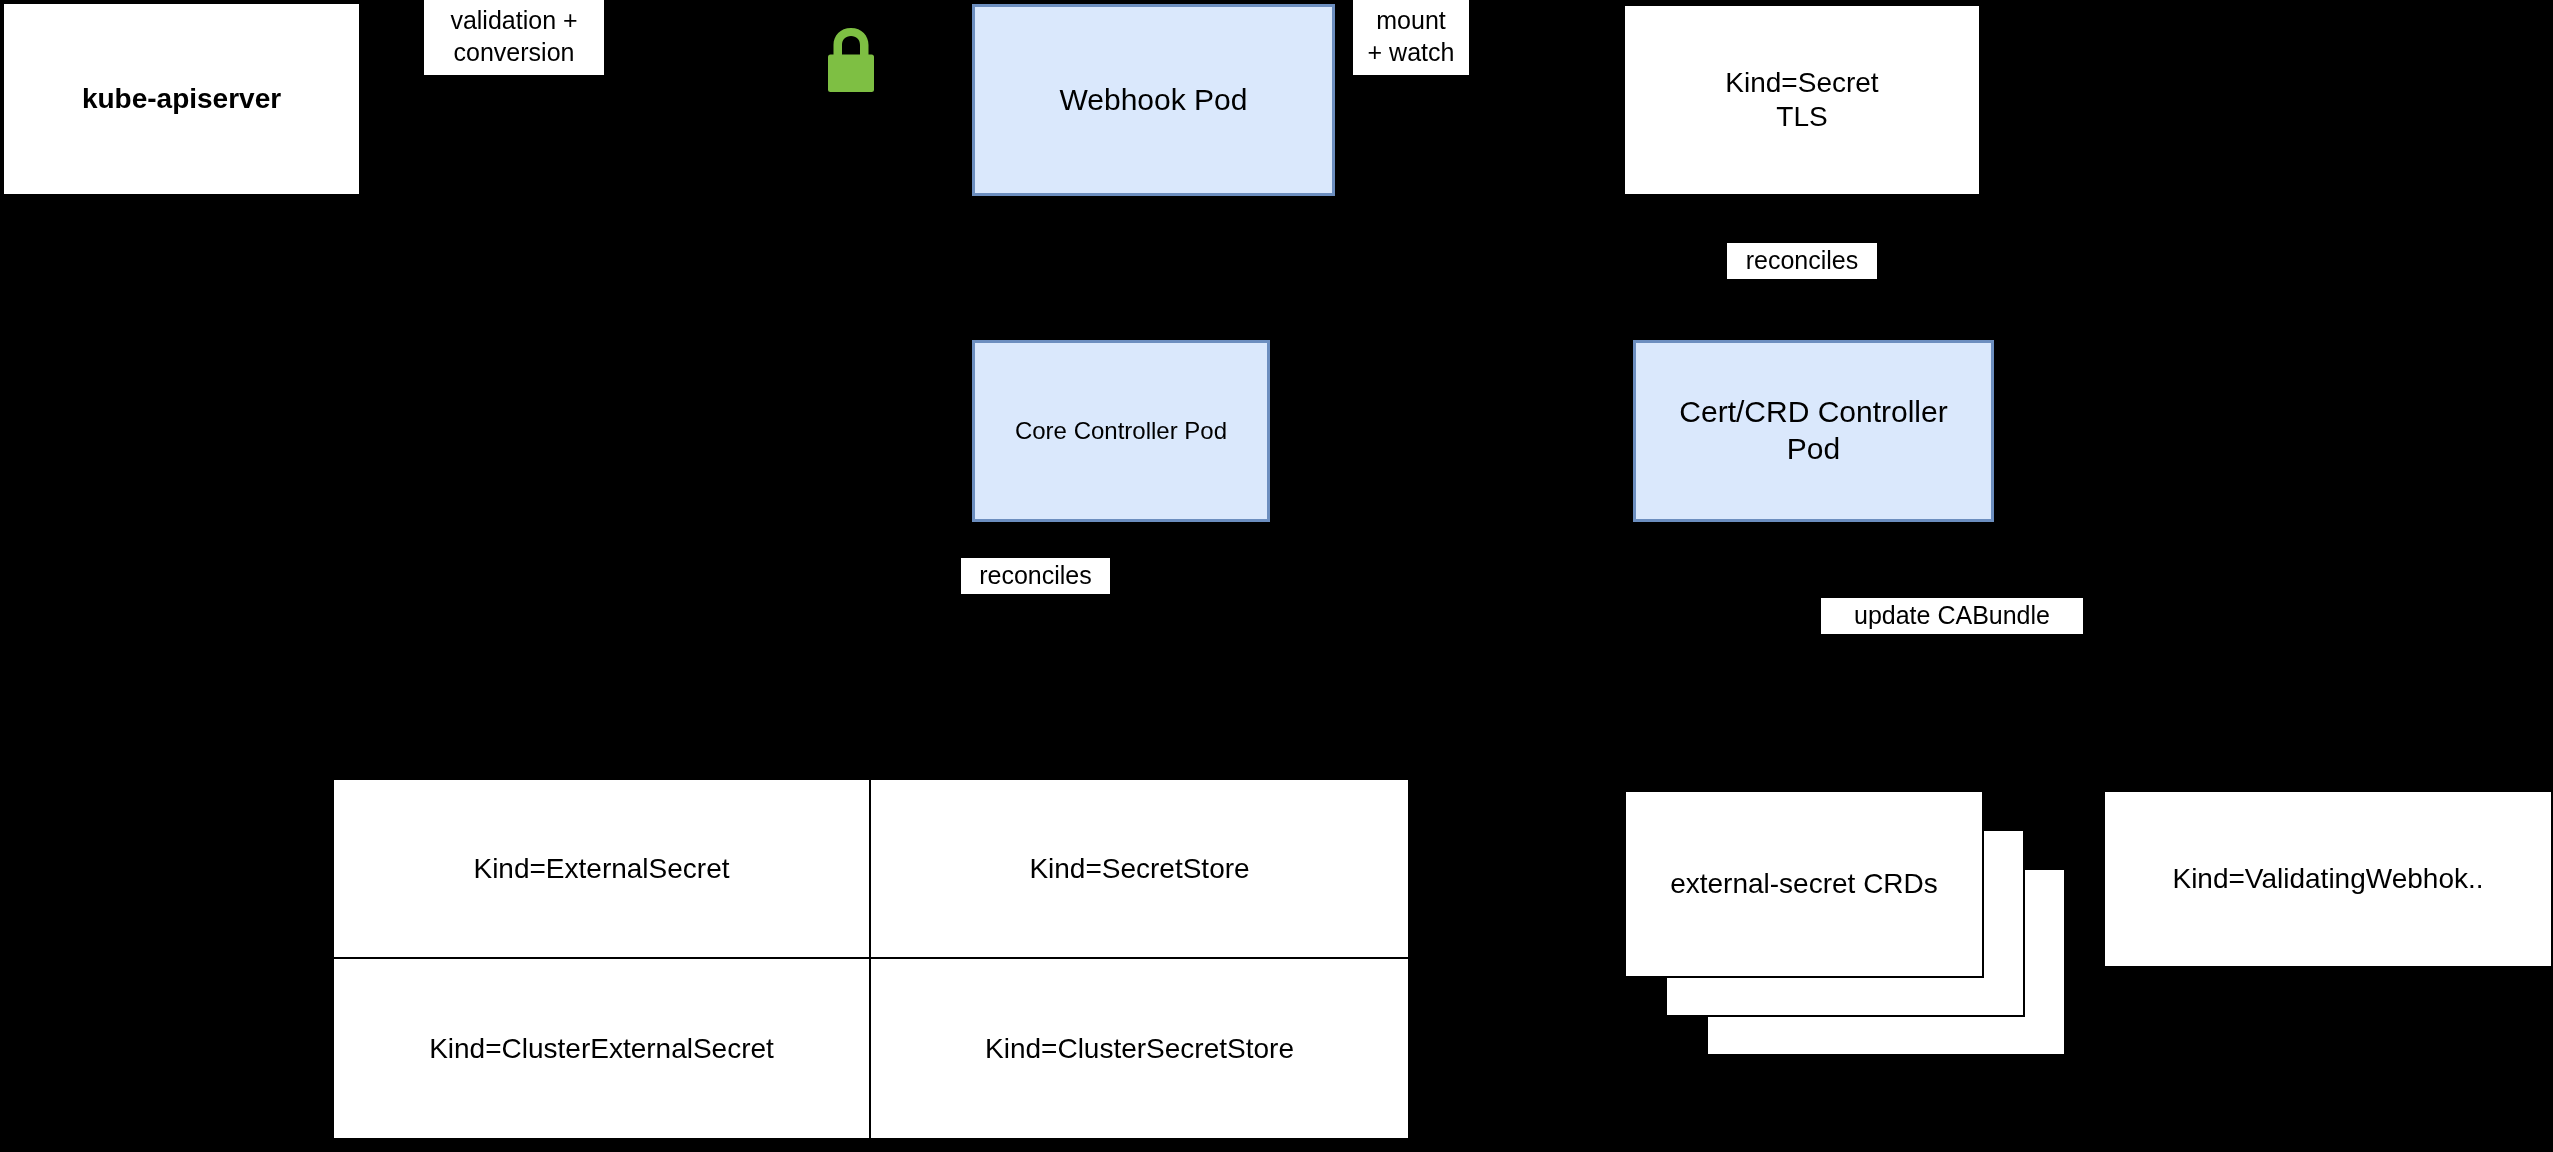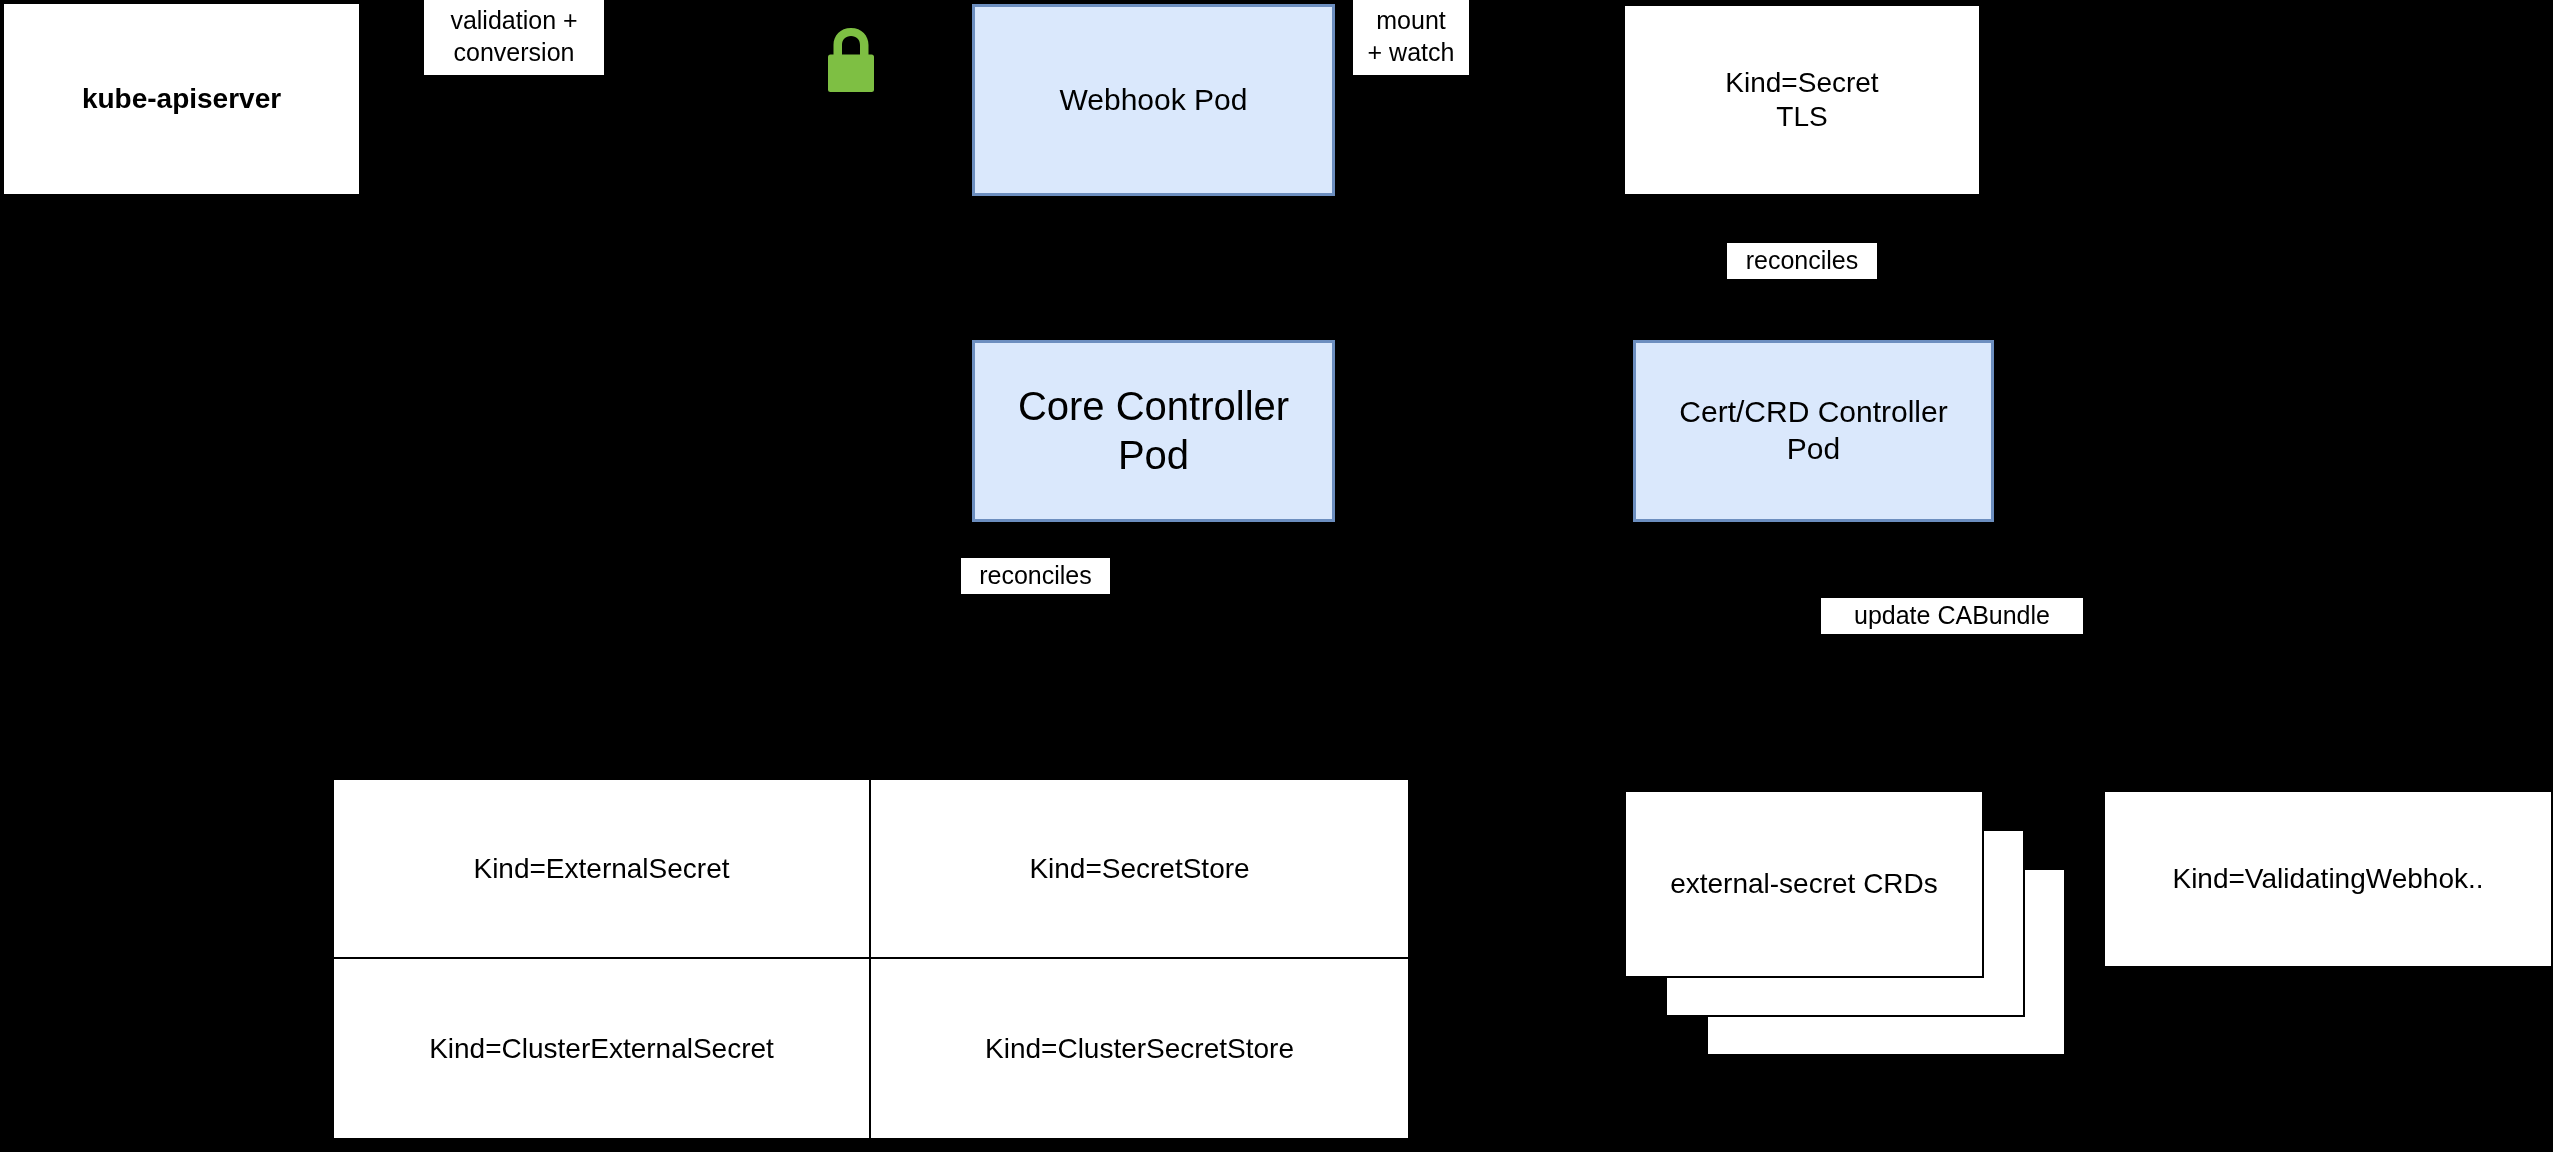--- a/index.html
+++ b/index.html
@@ -141,21 +141,21 @@
 
   <div class="edge-label" style="left:1353px; top:-2px; width:116px; height:77px; font-size:25px;">mount
 + watch</div>
 
   <div class="node node-white" style="left:1623px; top:4px; width:358px; height:192px; font-size:28px;">
     <span class="node-label-text"><span>Kind=Secret</span><br><span>TLS</span></span>
   </div>
 
   <div class="edge-label" style="left:1727px; top:243px; width:150px; height:36px; font-size:25px;">reconciles</div>
 
-  <div class="node node-blue" style="left:960px; top:340px; width:363px; height:182px; font-size:40px;">
+  <div class="node node-blue" style="left:960px; top:340px; width:298px; height:182px; font-size:24px;">
     <span class="node-label-text">Core Controller Pod</span>
   </div>
 
   <div class="node node-blue" style="left:1621px; top:340px; width:361px; height:182px; font-size:30px;">
     <span class="node-label-text"><span>Cert/CRD Controller</span><br><span>Pod</span></span>
   </div>
 
   <div class="edge-label" style="left:961px; top:558px; width:149px; height:36px; font-size:25px;">reconciles</div>
 
   <div class="edge-label" style="left:1821px; top:558px; width:262px; height:36px; font-size:25px;margin-top:40px;">update CABundle</div>

